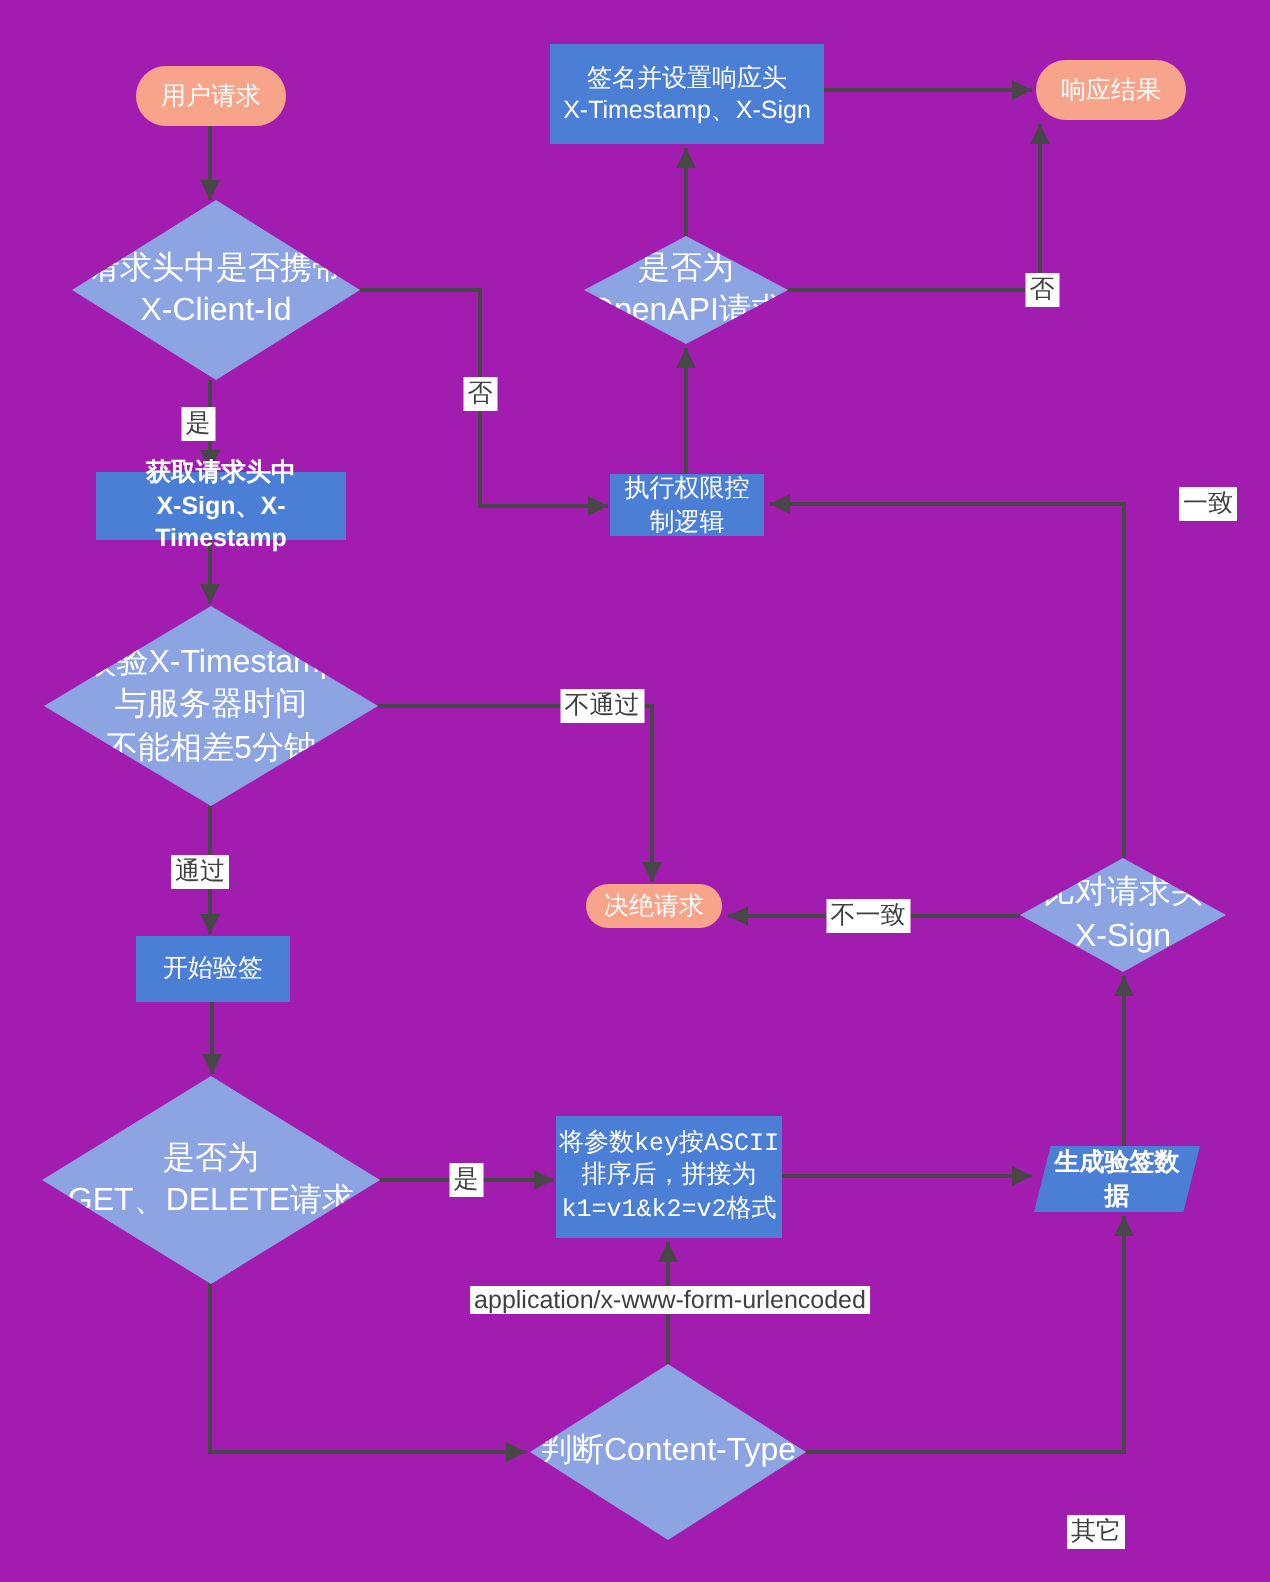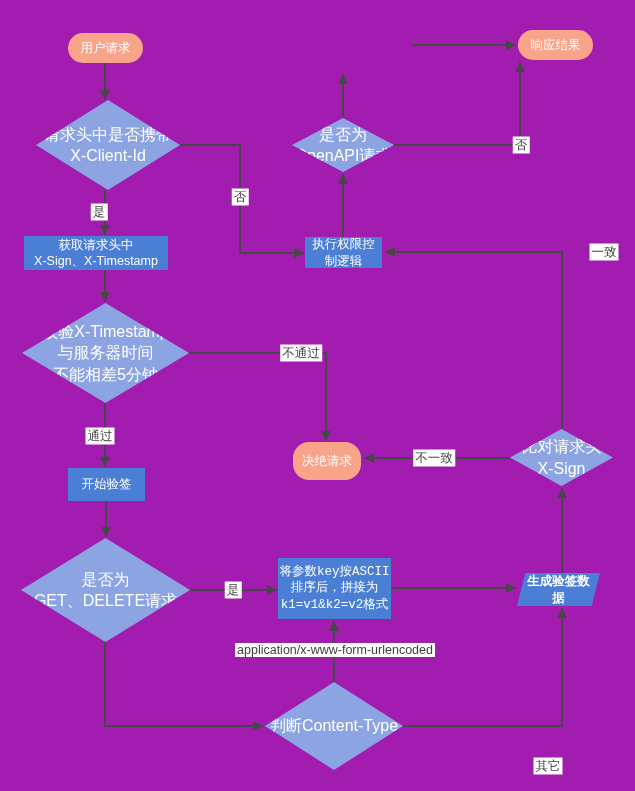--- a/index.html
+++ b/index.html
@@ -52,21 +52,21 @@
 
   <div class="node stadium" style="left:68px;top:33px;width:75px;height:30px;">
     <span class="node-label">用户请求</span>
   </div>
 
   <div class="node diamond" style="left:36px;top:100px;width:144px;height:90px;">
     <span class="node-label">请求头中是否携带
 X-Client-Id</span>
   </div>
 
-  <div class="node rect" style="left:24px;top:236px;width:144px;height:34px;">
+  <div class="node rect" style="left:48px;top:236px;width:125px;height:34px;font-weight:bold;">
     <span class="node-label">获取请求头中
 X-Sign、X-Timestamp</span>
   </div>
 
   <div class="node diamond" style="left:22px;top:303px;width:167px;height:100px;">
     <span class="node-label">校验X-Timestamp
 与服务器时间
 不能相差5分钟</span>
   </div>
 
@@ -92,34 +92,38 @@
 
   <div class="node diamond" style="left:265px;top:682px;width:138px;height:88px;">
     <span class="node-label">判断Content-Type</span>
   </div>
 
   <div class="node diamond" style="left:510px;top:429px;width:103px;height:57px;">
     <span class="node-label">比对请求头
 X-Sign</span>
   </div>
 
-  <div class="node stadium" style="left:293px;top:442px;width:68px;height:38px;">
+  <div class="node stadium" style="left:293px;top:442px;width:68px;height:22px;">
     <span class="node-label">决绝请求</span>
   </div>
 
   <div class="node rect" style="left:305px;top:237px;width:77px;height:31px;">
     <span class="node-label">执行权限控
 制逻辑</span>
   </div>
 
   <div class="node diamond" style="left:292px;top:118px;width:102px;height:54px;">
     <span class="node-label">是否为
 OpenAPI请求</span>
   </div>
 
+  <div class="node rect" style="left:275px;top:22px;width:137px;height:50px;">
+    <span class="node-label">签名并设置响应头
+X-Timestamp、X-Sign</span>
+  </div>
 
   <div class="node stadium" style="left:518px;top:30px;width:75px;height:30px;">
     <span class="node-label">响应结果</span>
   </div>
 
   <div class="edge-label" style="left:99px;top:212px;">是</div>
   <div class="edge-label" style="left:240px;top:197px;">否</div>
   <div class="edge-label" style="left:100px;top:436px;">通过</div>
   <div class="edge-label" style="left:301px;top:353px;">不通过</div>
   <div class="edge-label" style="left:233px;top:590px;">是</div>

